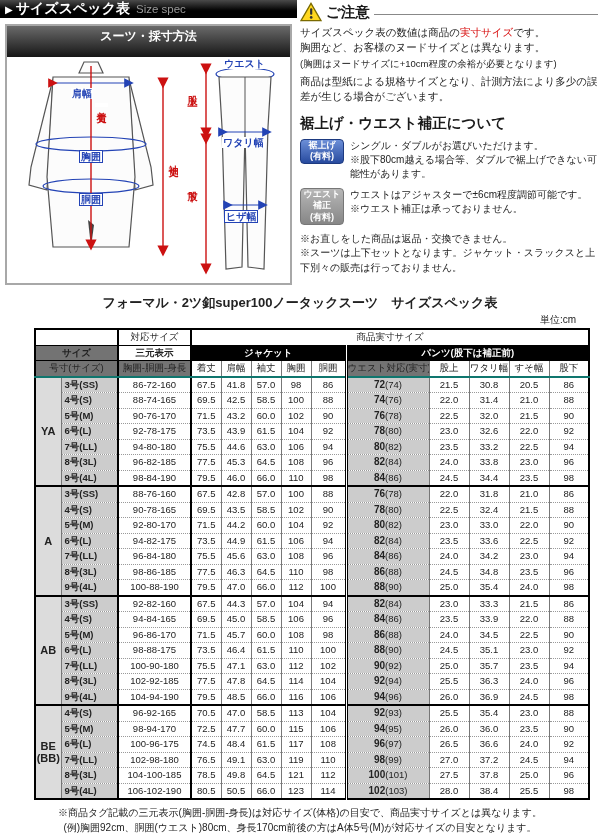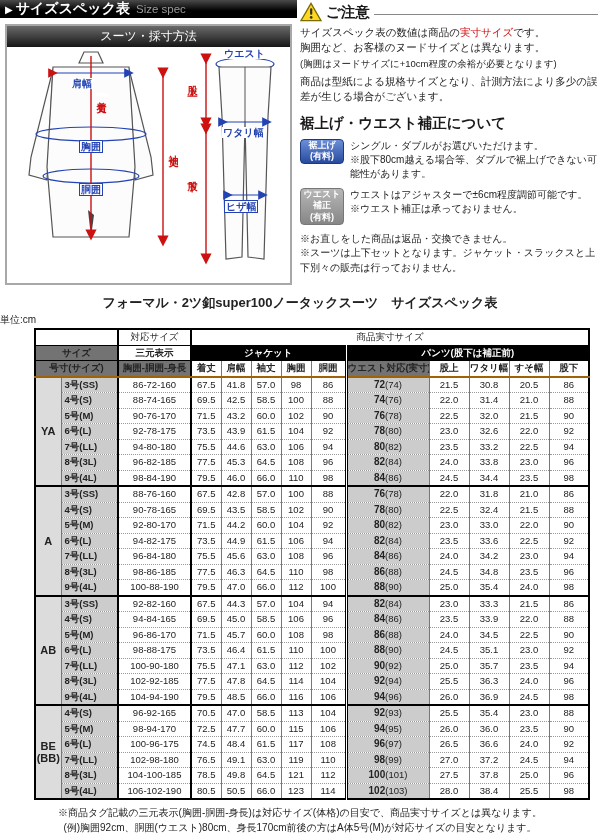--- a/index.html
+++ b/index.html
@@ -18,23 +18,23 @@
   }
   .top-bar .arrow { color: #fff; font-size: 10px; margin-right: 3px; }
   .top-bar .t { color: #fff; font-weight: bold; font-size: 14px; }
   .top-bar .s { color: #9a9a9a; font-size: 11.5px; margin-left: 6px; }
 
   .diagram-box {
     position: absolute; left: 5px; top: 24px; width: 287px; height: 261px;
     border: 2px solid #a8a8a8; background: #fff;
   }
   .diagram-title {
-    height: 21px; line-height: 21px; text-align: center;
+    height: 31px; line-height: 21px; text-align: center;
     background: linear-gradient(#6a6a6a, #161616);
-    color: #fff; font-weight: normal; font-size: 12px;
+    color: #fff; font-weight: bold; font-size: 12px;
   }
   .diagram-canvas { position: relative; width: 283px; height: 236px; }
   .dlabel {
     position: absolute; font-size: 10px; font-weight: bold;
     color: #2343b5; background: #fff; line-height: 1.1; padding: 0 1px;
     white-space: nowrap;
   }
   .dlabel.red { color: #cc1111; }
   .dlabel.vert { writing-mode: vertical-rl; letter-spacing: 2px; }
   .dlabel.boxed { border: 1px solid #2343b5; }
@@ -61,37 +61,37 @@
     font-size: 9px; font-weight: bold; padding: 0 1px; margin-right: 6px;
     align-self: flex-start; line-height: 1.3;
   }
   .badge.blue { background: linear-gradient(#6c8fd8, #274a9e); border:1px solid #1d3a80; }
   .badge.gray { background: linear-gradient(#b7b7b7, #868686); border:1px solid #777; }
   .adj-text { font-size: 10px; line-height: 1.4; }
   .set-notes { font-size: 10px; line-height: 1.45; margin-top: 6px; }
 
   
   .tbl-title { text-align: center; font-weight: bold; font-size: 13px; margin-top: 4px; }
-  .unit { font-size: 10px; padding-right: 17px; margin-top: 1px; }
+  .unit { text-align: right; font-size: 10px; padding-right: 24px; margin-top: 1px; margin-left: 9px; }
   table.spec {
     border-collapse: collapse; table-layout: fixed;
     margin: 1px 0 0 34px; width: 554px;
     border: 2px solid #000;
     font-size: 9.5px;
   }
   table.spec th, table.spec td {
     border-left: 1px solid #777; text-align: center;
     padding: 1px 0; line-height: 12.5px; overflow: hidden; white-space: nowrap;
   }
   table.spec thead th { border-bottom: 1px solid #000; }
   table.spec .gray { background: #737373; }
   table.spec .black { background: #000; color: #fff; font-weight: bold; }
   table.spec .bl2 { border-left: 2px solid #000; }
   table.spec .bl3 { border-left: 3px double #000; }
-  table.spec thead tr:last-child th { border-bottom: 2px solid #a16207; font-weight: bold; }
+  table.spec thead tr:last-child th { border-bottom: 2px solid #0f766e; font-weight: normal; }
   table.spec thead tr:first-child th { font-weight: normal; }
   table.spec tbody td { border-top: 1px dotted #999; }
   table.spec tbody tr.gstart td { border-top: 2px solid #000; }
   table.spec td.szcell { font-weight: bold; background: #ccc; text-align: left; padding-left: 3px; margin-top: 40px; }
   table.spec td.grpcell { background: #dcdcdc; font-weight: bold; font-size: 11px; }
   table.spec td.waist { background: #ccc; }
   table.spec td.waist b { font-size: 10px; }
   .footnotes { text-align: center; font-size: 10px; line-height: 1.5; margin-top: 5px; color:#222; }
 </style>
 </head>

